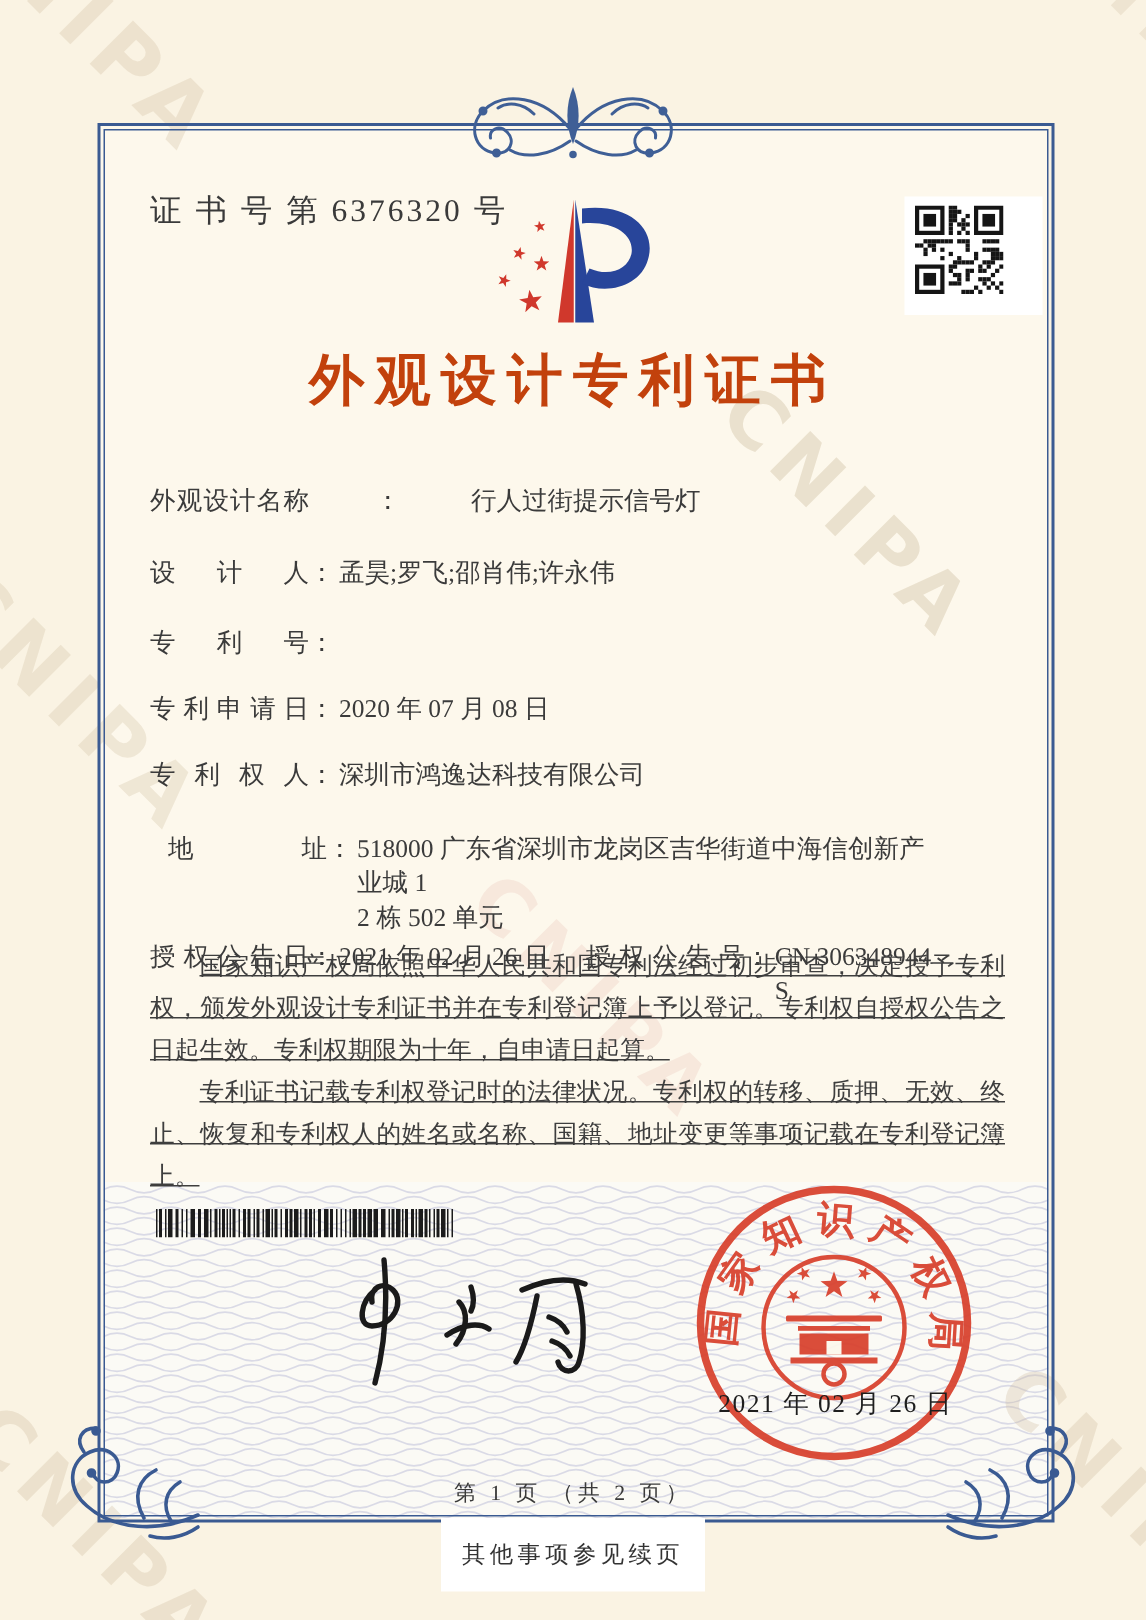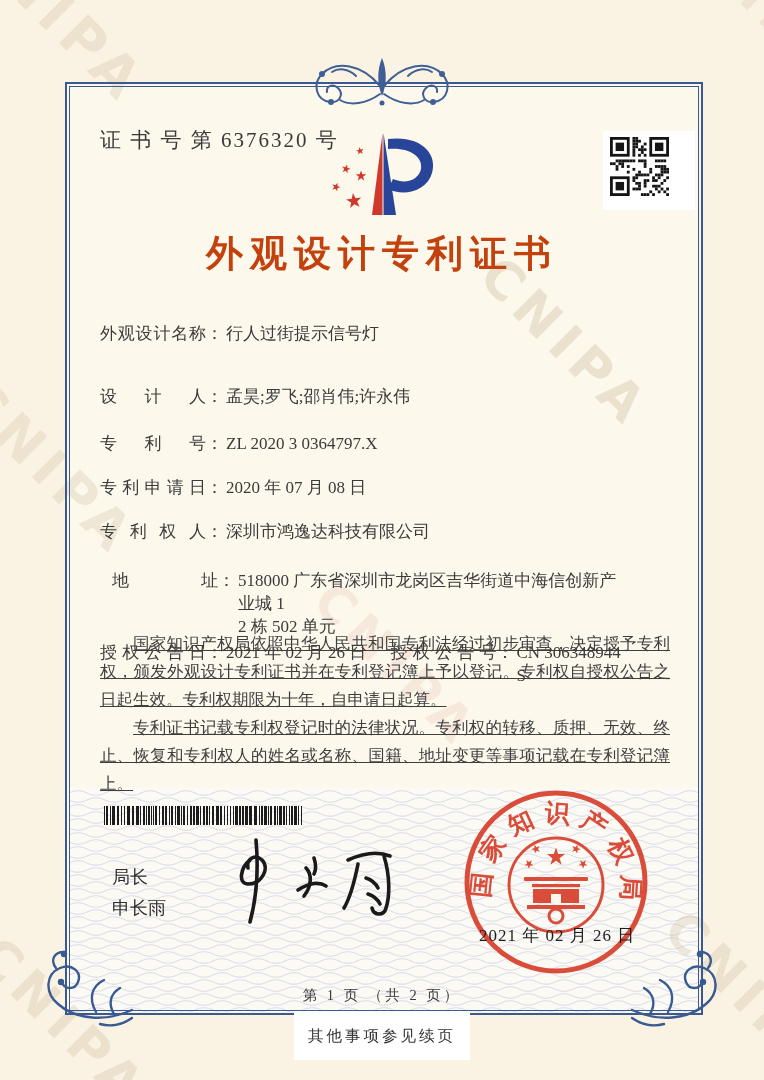--- a/index.html
+++ b/index.html
@@ -259,34 +259,33 @@
         <rect x="44.95238095238095" y="5.619047619047619" width="8.428571428571427" height="8.428571428571427" fill="#151515"></rect>
         <rect x="0" y="39.33333333333333" width="19.666666666666664" height="19.666666666666664" fill="#151515"></rect>
         <rect x="2.8095238095238093" y="42.14285714285714" width="14.047619047619047" height="14.047619047619047" fill="#ffffff"></rect>
         <rect x="5.619047619047619" y="44.95238095238095" width="8.428571428571427" height="8.428571428571427" fill="#151515"></rect>
       </svg>
   </div>
 
   <div class="title">外观设计专利证书</div>
 
   <div class="fields">
-    <div class="frow" style="margin-bottom:40px;">
+    <div class="frow" style="margin-bottom:25px;gap:44px;">
       <span class="flabel">外观设计名称</span>
         <span class="fcolon">：</span>
         <span class="fval">行人过街提示信号灯</span>
     </div>
     <div class="frow" style="margin-bottom:24px;">
       <span class="flabel">设计人</span>
         <span class="fcolon">：</span>
         <span class="fval">孟昊;罗飞;邵肖伟;许永伟</span>
     </div>
     <div class="frow" style="margin-bottom:21px;">
       <span class="flabel">专利号</span>
         <span class="fcolon">：</span>
-        <span class="fval">ZL 2020 3 0364797.X</span>
     </div>
     <div class="frow" style="margin-bottom:21px;">
       <span class="flabel">专利申请日</span>
         <span class="fcolon">：</span>
         <span class="fval">2020 年 07 月 08 日</span>
     </div>
     <div class="frow" style="margin-bottom:26px;">
       <span class="flabel">专利权人</span>
         <span class="fcolon">：</span>
         <span class="fval">深圳市鸿逸达科技有限公司</span>
@@ -378,24 +377,20 @@
         <rect x="179" y="0" width="2" height="19" fill="#1c1c1c"></rect>
         <rect x="182" y="0" width="1" height="19" fill="#1c1c1c"></rect>
         <rect x="185" y="0" width="1" height="19" fill="#1c1c1c"></rect>
         <rect x="187" y="0" width="2" height="19" fill="#1c1c1c"></rect>
         <rect x="190" y="0" width="3" height="19" fill="#1c1c1c"></rect>
         <rect x="194" y="0" width="1" height="19" fill="#1c1c1c"></rect>
         <rect x="197" y="0" width="1" height="19" fill="#1c1c1c"></rect>
       </svg>
   </div>
 
-  <div class="official">
-    <div>局长</div>
-    <div>申长雨</div>
-  </div>
 
   <svg class="sig" width="190" height="96" viewBox="0 0 190 96">
     <g fill="none" stroke="#1a1a1a" stroke-width="3.6" stroke-linecap="round">
       <path d="M30,26 C20,34 18,50 28,50 C42,50 50,34 42,26 C36,20 26,24 28,34"></path>
       <path d="M36,6 C38,28 38,58 30,88"></path>
       <path d="M86,34 C92,40 92,52 84,62"></path>
       <path d="M78,56 C90,48 100,48 106,52"></path>
       <path d="M94,24 C96,30 96,36 94,40"></path>
       <path d="M128,26 C146,18 160,18 170,22"></path>
       <path d="M138,30 C134,50 130,64 124,74"></path>

